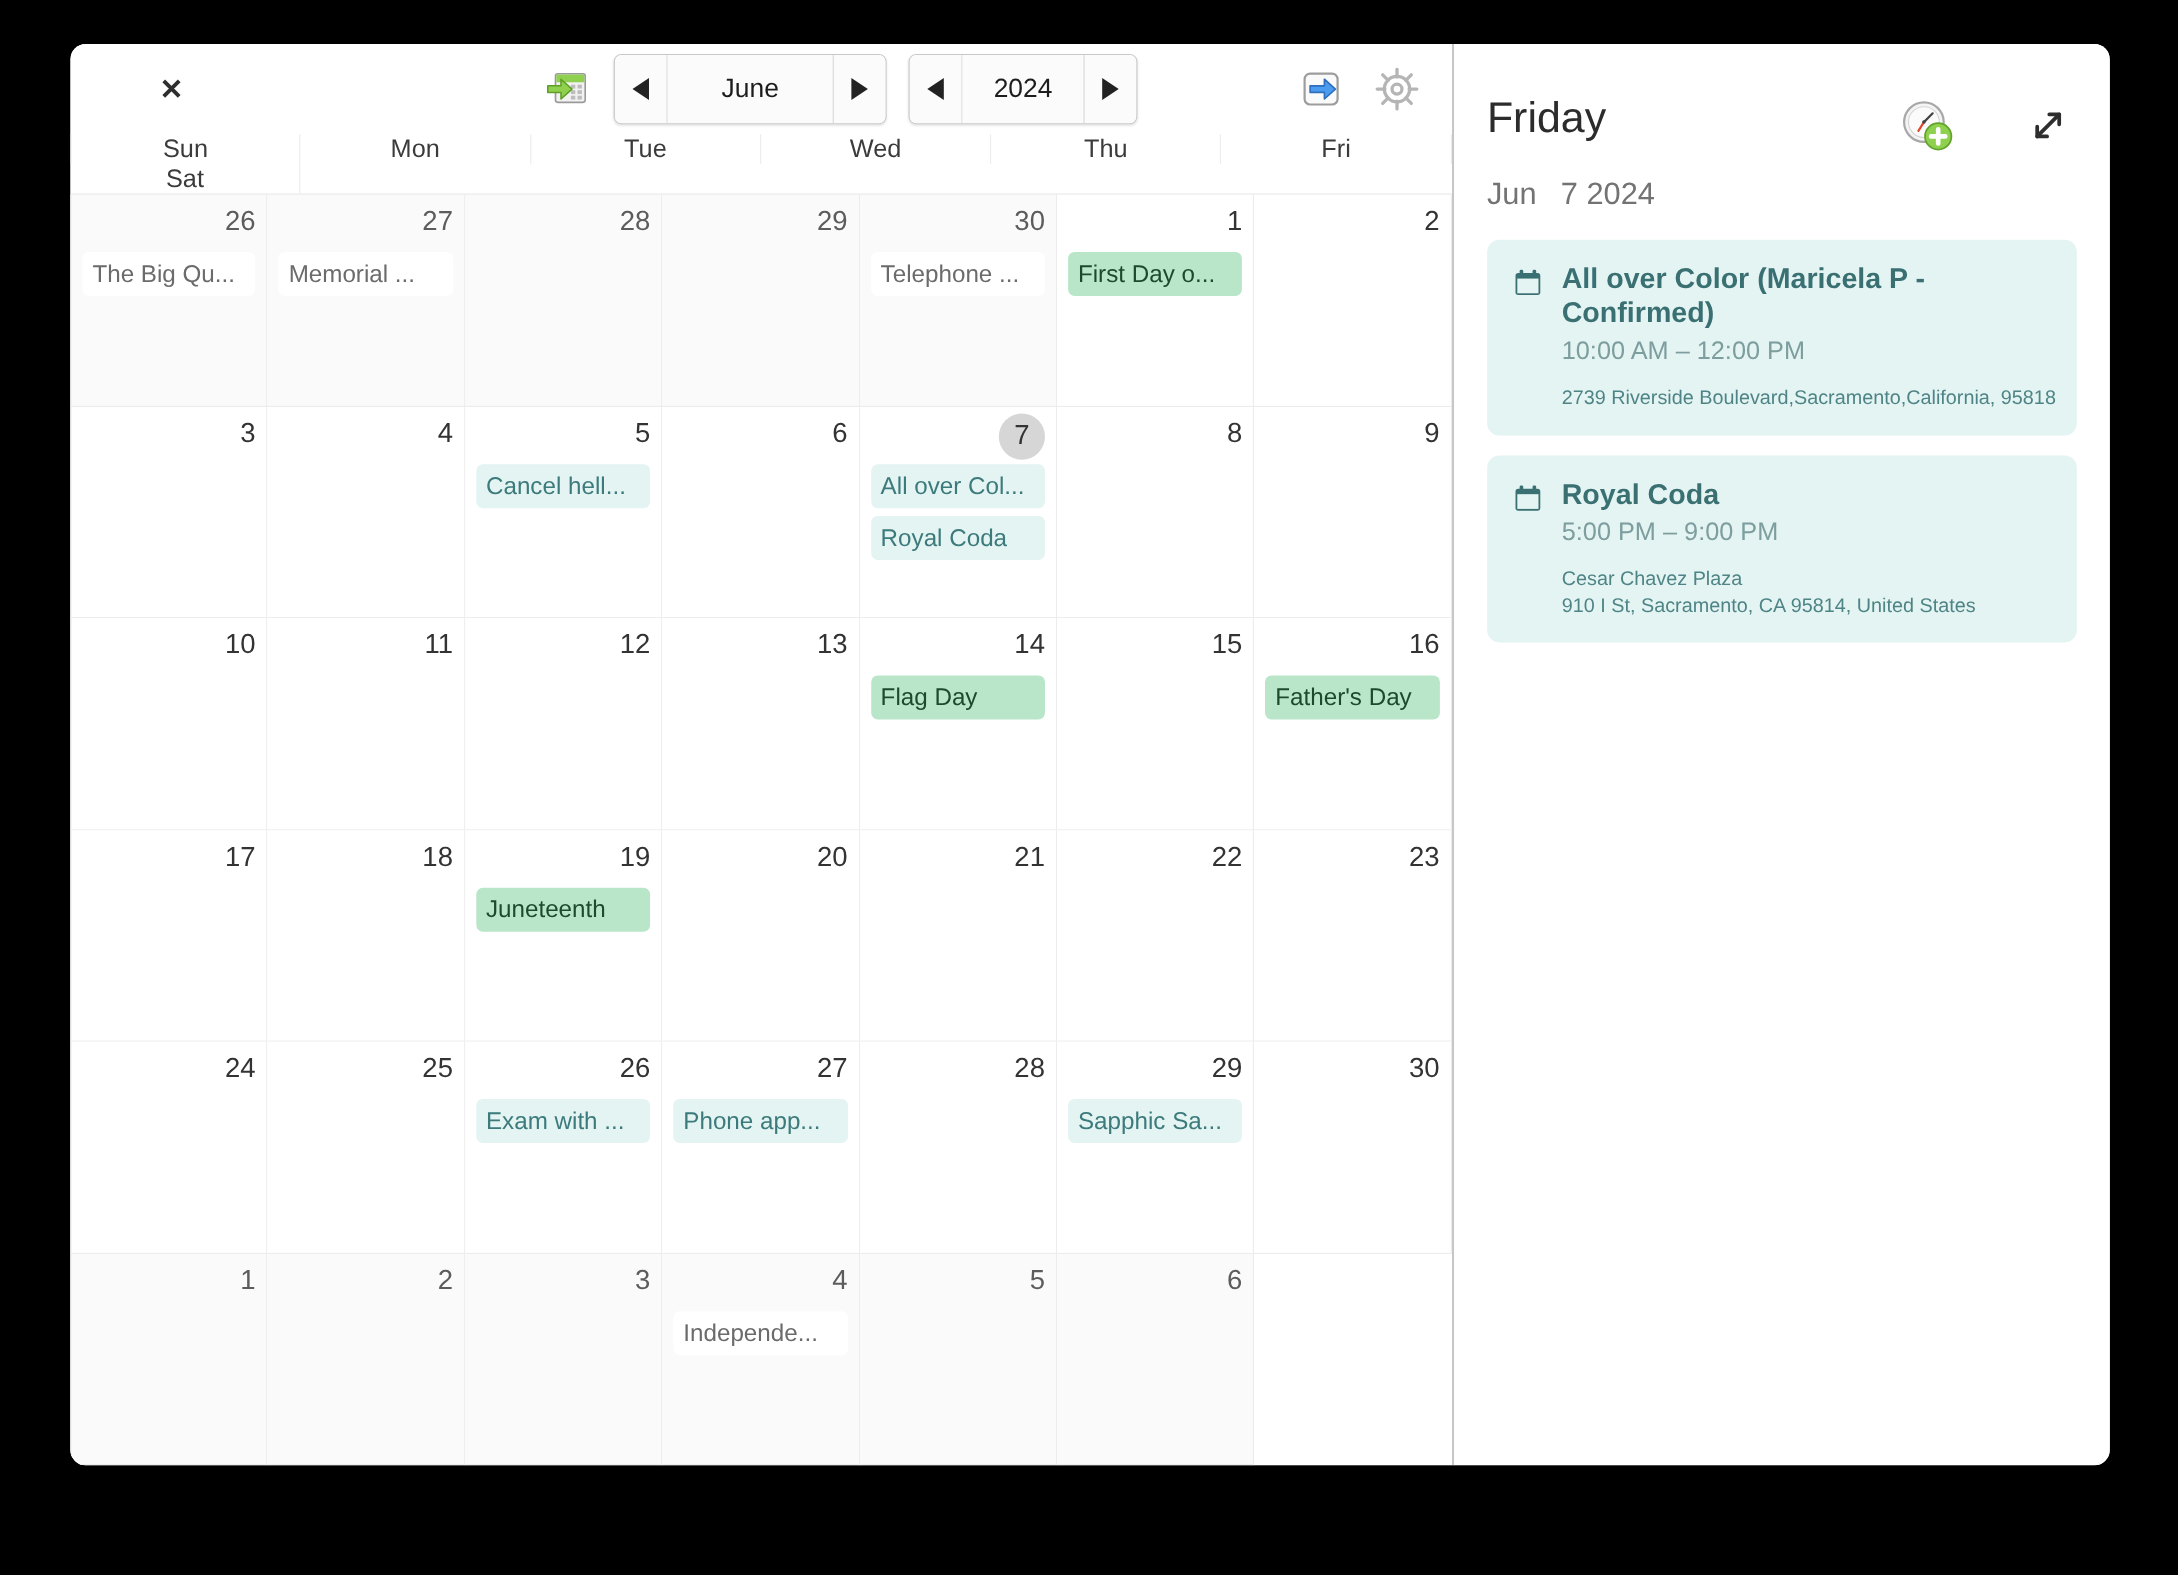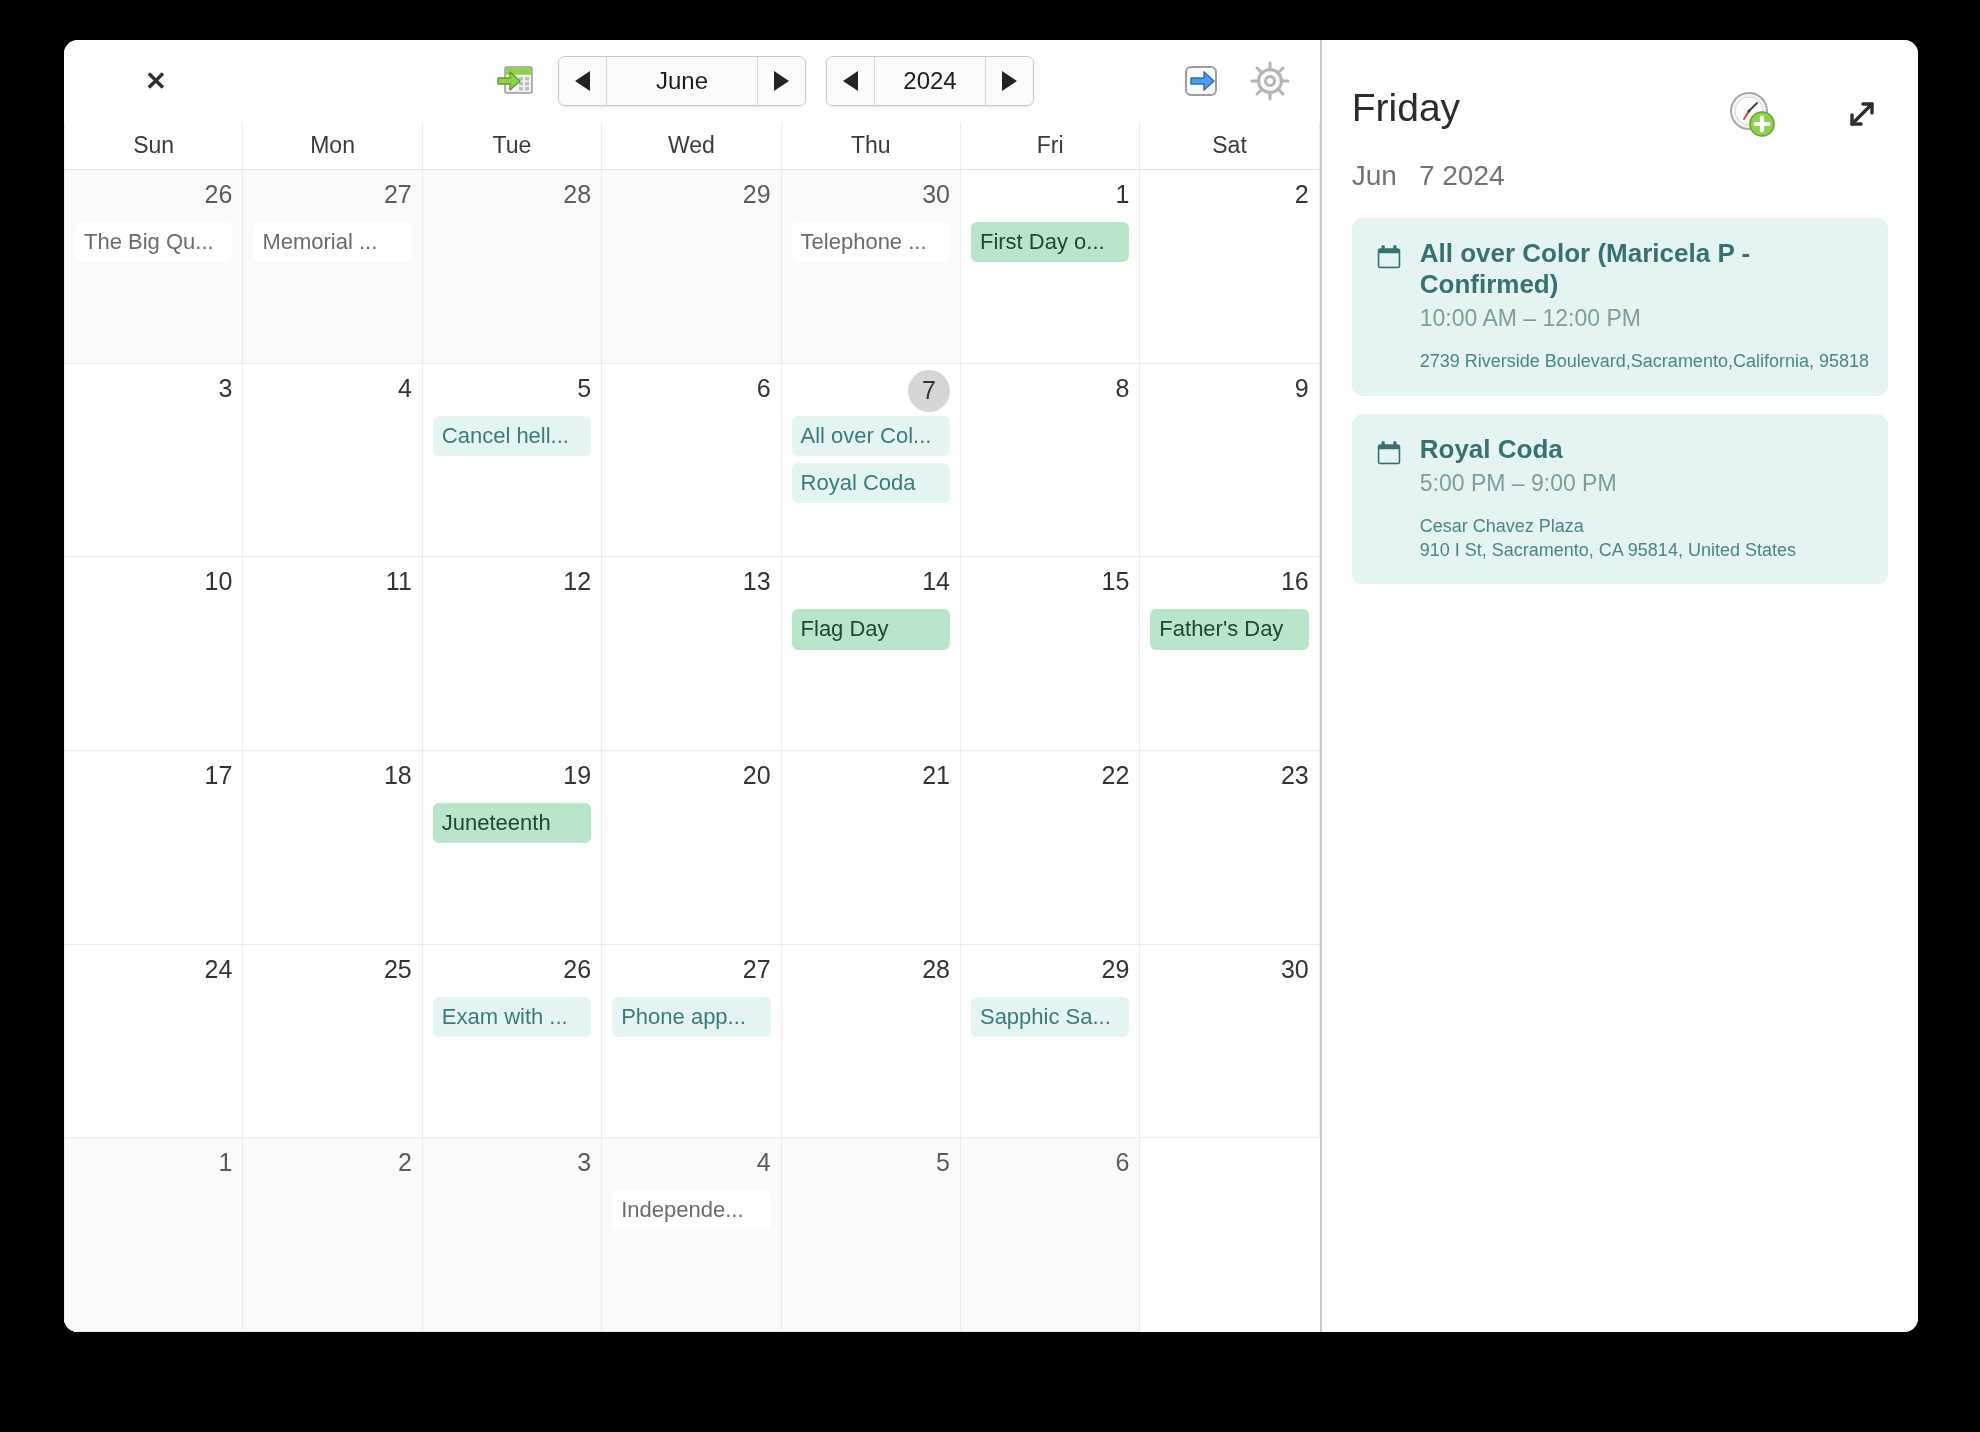--- a/index.html
+++ b/index.html
@@ -51,21 +51,21 @@
   }
   .icon-btn { cursor: pointer; display: flex; align-items: center; justify-content: center; }
 
   .seg-group {
     display: flex;
     border: 1px solid #c9c9c9;
     border-radius: 7px;
     background: #fbfbfb;
     box-shadow: 0 1px 2px rgba(0,0,0,.10);
     overflow: hidden;
-    height: 50px;
+    height: 64px;
   }
   .seg-btn {
     width: 48px;
     display: flex; align-items: center; justify-content: center;
     background: #fbfbfb; cursor: pointer;
   }
   .seg-btn:first-child { border-right: 1px solid #d8d8d8; }
   .seg-btn:last-child { border-left: 1px solid #d8d8d8; }
   .seg-label {
     min-width: 150px; padding: 0 24px;
@@ -81,21 +81,21 @@
   .toolbar-right {
     position: absolute; right: 28px; top: 50%;
     transform: translateY(-50%);
     display: flex; align-items: center; gap: 26px;
   }
 
   
   .weekdays {
     flex: 0 0 48px;
     display: grid;
-    grid-template-columns: repeat(7, 1fr);
+    grid-template-columns: repeat(6, 1fr);
     border-bottom: 1px solid #e3e3e3;
     text-align: center;
   }
   .wd {
     display: flex; align-items: center; justify-content: center;
     font-size: 23px; color: #3b3b3b;
     border-right: 1px solid #ececec;
   }
   .wd:first-child { border-left: 1px solid #ececec; }
 

